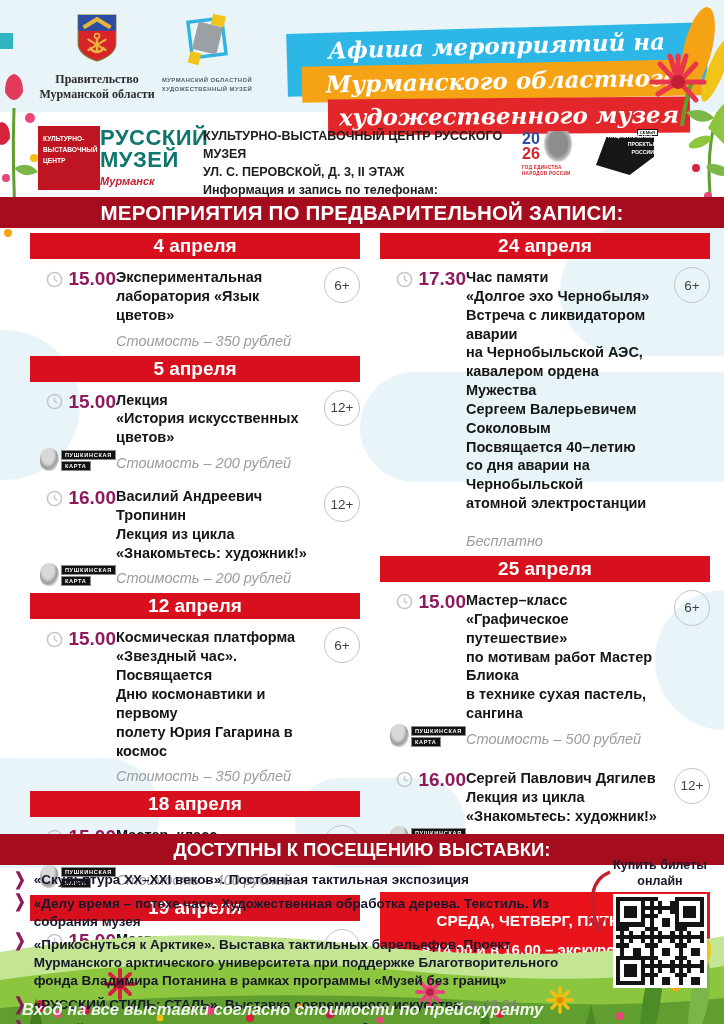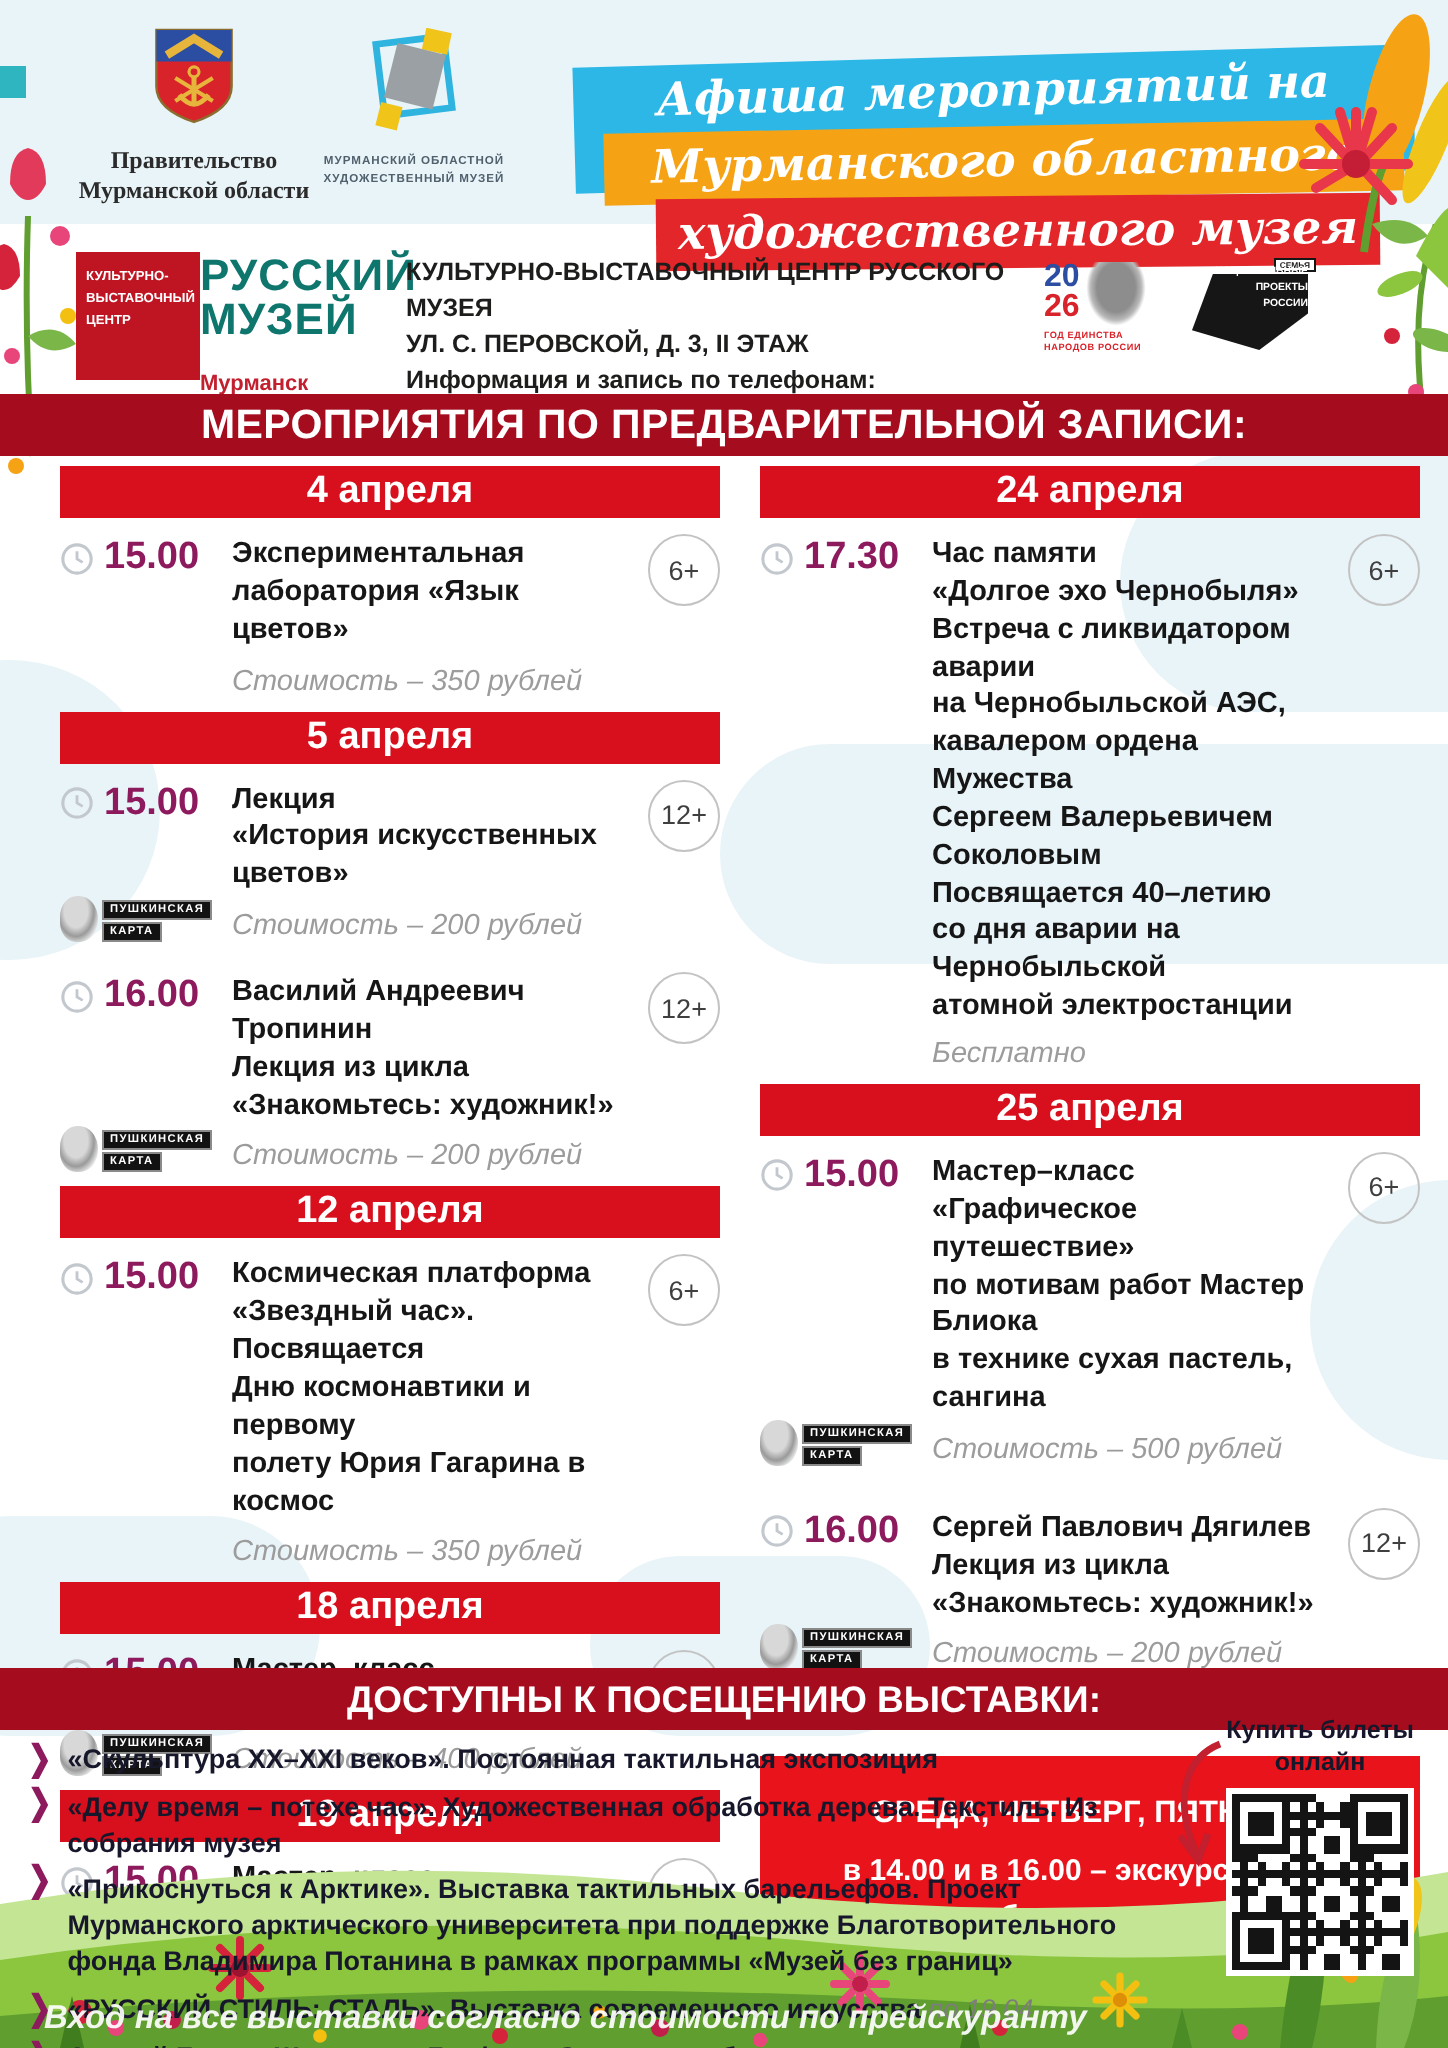--- a/index.html
+++ b/index.html
@@ -24,21 +24,21 @@
     font-family:"DejaVu Serif",serif;font-style:italic;font-weight:bold;
     font-size:23px;padding:4px 0 5px;}
   .ribbon-1{top:28px;left:287px;width:420px;background:#2cb7e6;transform:rotate(-1.6deg);}
   .ribbon-2{top:63px;left:302px;width:400px;background:#f5a315;transform:rotate(-1.1deg);}
   .ribbon-3{top:98px;left:328px;width:362px;background:#e22629;transform:rotate(-0.5deg);}
   
   .kvc-box{position:absolute;left:38px;top:126px;width:52px;height:50px;background:#bf1522;color:#fff;
     font-size:6.6px;font-weight:bold;line-height:1.7;padding:7px 5px;z-index:1;}
   .rm{position:absolute;left:100px;top:127px;z-index:1;}
   .rm-title{font-size:22px;font-weight:bold;color:#0f766e;line-height:1.02;letter-spacing:0.5px;}
-  .rm-city{color:#c21f2f;font-size:11px;font-weight:bold;margin-top:14px;}
+  .rm-city{color:#c21f2f;font-size:11px;font-weight:bold;margin-top:3px;font-style:italic;}
   .contact{position:absolute;left:203px;top:127px;width:320px;z-index:1;
     font-size:12.5px;font-weight:bold;color:#1d1d1b;line-height:1.45;}
   .y26{position:absolute;left:522px;top:131px;width:66px;z-index:1;text-align:left;}
   .y26-nums{float:left;font-weight:bold;font-size:16px;line-height:0.95;font-family:"Liberation Sans",sans-serif;}
   .y26-top{color:#2b4ea2;display:block;}
   .y26-bot{color:#d8232a;display:block;}
   .y26-img{float:left;margin-left:3px;width:30px;height:32px;
     background:radial-gradient(ellipse at 50% 40%, #8d8d8d 0 45%, #b9b9b9 60%, transparent 70%);}
   .y26-caption{clear:both;padding-top:2px;font-size:4.6px;font-weight:bold;color:#d8232a;line-height:1.4;letter-spacing:0.3px;}
   .np{position:absolute;left:596px;top:129px;width:62px;height:52px;z-index:1;}
@@ -51,21 +51,21 @@
     color:#fff;font-weight:bold;font-size:20.5px;display:flex;align-items:center;justify-content:center;letter-spacing:0.2px;}
   .exh-banner{position:absolute;left:0;top:834px;width:724px;height:31px;background:#a50d1f;z-index:3;
     color:#fff;font-weight:bold;font-size:18.5px;display:flex;align-items:center;justify-content:center;}
   
   .col{position:absolute;top:233px;width:330px;z-index:2;}
   .col-left{left:30px;}
   .col-right{left:380px;}
   .day-banner{height:26px;background:#d8101e;color:#fff;font-weight:bold;font-size:19px;
     display:flex;align-items:center;justify-content:center;}
   .event{display:flex;position:relative;padding:9px 0 7px;}
-  .ev-left{width:86px;flex:none;display:flex;flex-direction:column;align-items:flex-start;}
+  .ev-left{width:86px;flex:none;display:flex;flex-direction:column;align-items:flex-end;}
   .ev-left-row{display:flex;align-items:center;gap:5px;}
   .time{font-weight:bold;font-size:19px;color:#8e1a5e;}
   .ev-main{flex:1;padding-right:40px;}
   .ev-title{font-weight:bold;font-size:14.5px;line-height:1.3;color:#161616;}
   .ev-cost{margin-top:8px;font-style:italic;color:#9c9c9c;font-size:14.5px;}
   .age-badge{position:absolute;right:0;top:8px;width:34px;height:34px;border:1px solid #c3c3c3;border-radius:50%;
     display:flex;align-items:center;justify-content:center;font-size:13.5px;color:#3f3f3f;background:transparent;}
   .pcard{margin-top:auto;padding-top:10px;display:flex;align-items:flex-end;gap:2px;}
   .p-head{width:19px;height:23px;border-radius:45% 50% 48% 42%;
     background:radial-gradient(ellipse at 42% 32%, #d8d8d8 0 38%, #9a9a9a 58%, #eef0f1 78%);}
@@ -392,21 +392,21 @@
       <div class="ev-main">
         <div class="ev-title pre">Час памяти
 «Долгое эхо Чернобыля»
 Встреча с ликвидатором аварии
 на Чернобыльской АЭС,
 кавалером ордена Мужества
 Сергеем Валерьевичем Соколовым
 Посвящается 40–летию
 со дня аварии на Чернобыльской
 атомной электростанции</div>
-        <div class="ev-cost" style="margin-top:6px;">Бесплатно</div>
+        <div class="ev-cost" style="margin-top:20px;">Бесплатно</div>
       </div>
       <div class="age-badge">6+</div>
     </div>
   </section>
 
   <section>
     <div class="day-banner">25 апреля</div>
     <div class="event">
       <div class="ev-left">
         <div class="ev-left-row">

